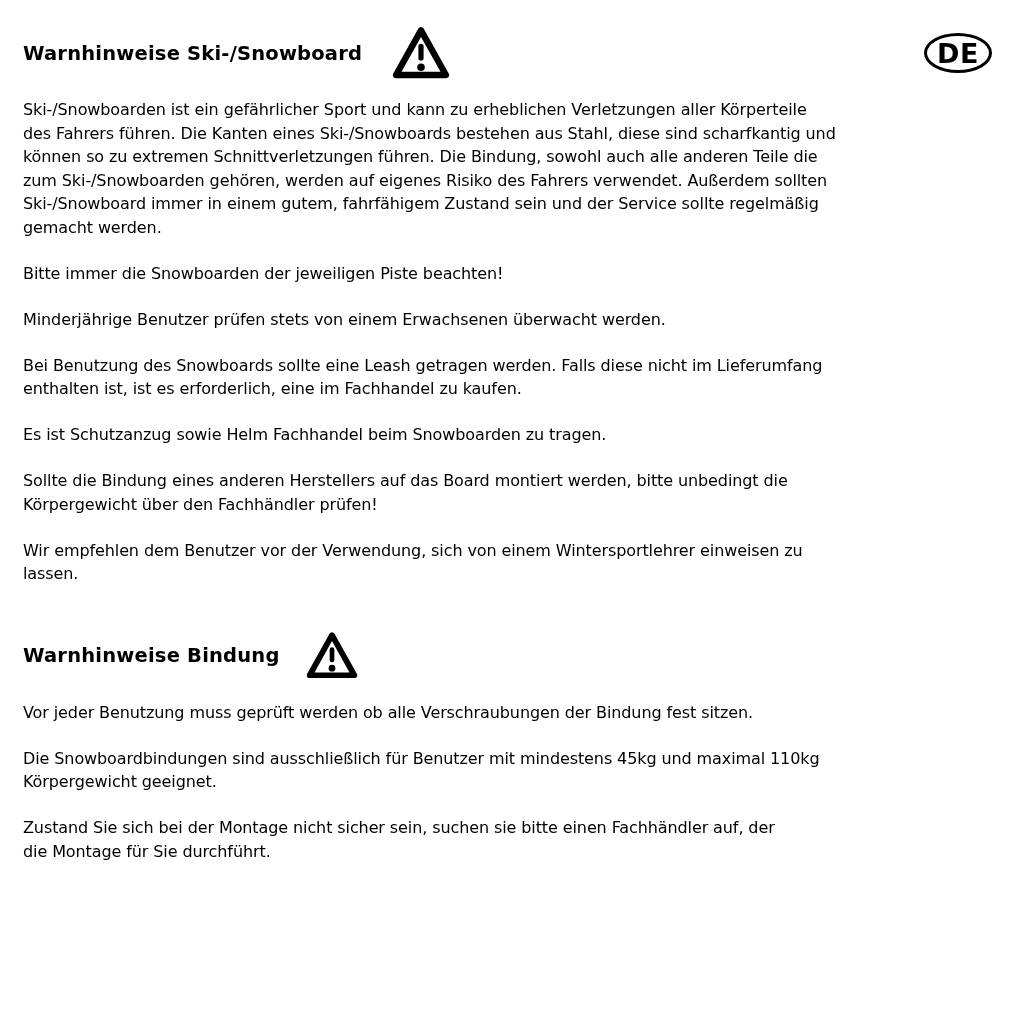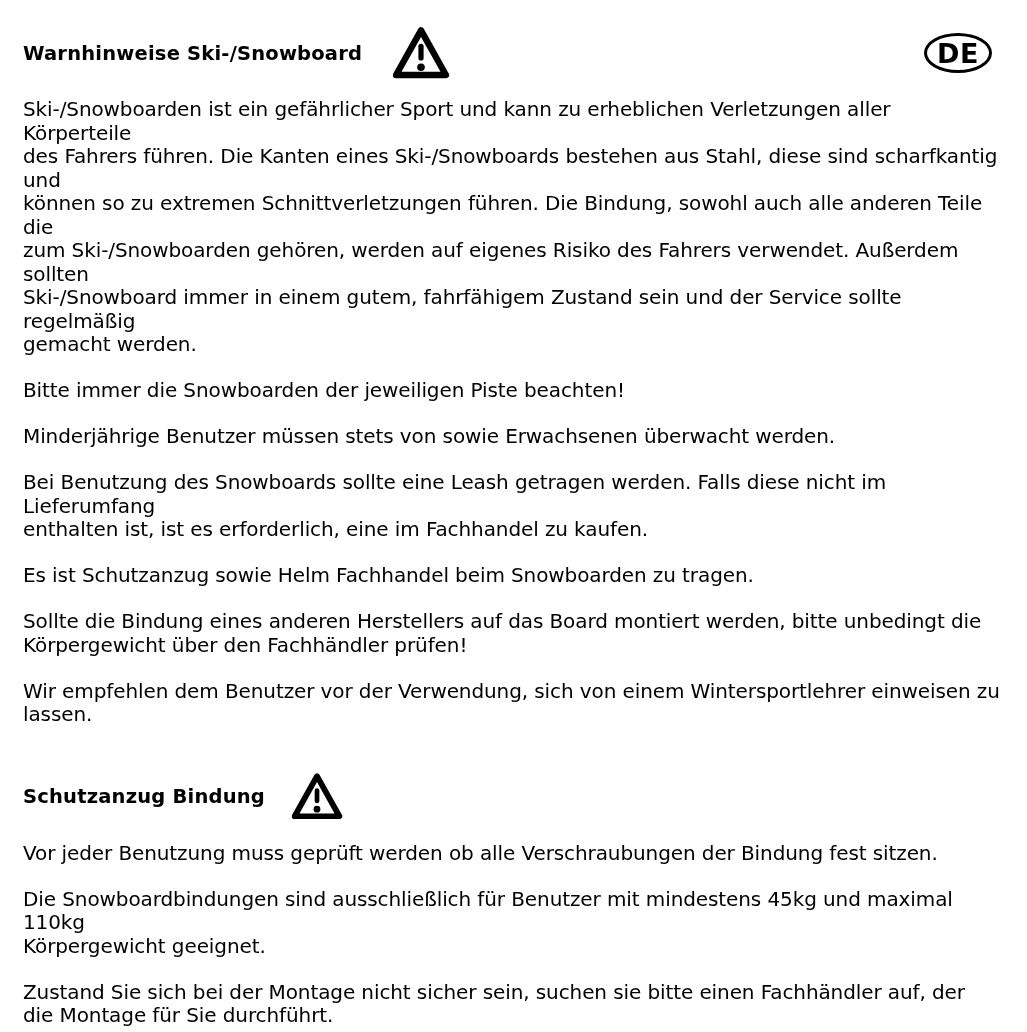--- a/index.html
+++ b/index.html
@@ -51,21 +51,21 @@
     border-radius: 50%;
     display: flex;
     align-items: center;
     justify-content: center;
     font-size: 27px;
     font-weight: bold;
     letter-spacing: 0.5px;
     flex: 0 0 auto;
   }
   .para {
-    font-size: 20px;
+    font-size: 16px;
     line-height: 23.5px;
     margin: 0 0 22.5px 0;
     white-space: pre-line;
     letter-spacing: -0.1px;
   }
   .section-2 .section-header {
     margin-top: 41px;
   }
 </style>
 </head>
@@ -84,33 +84,33 @@
       <span class="lang-badge">DE</span>
     </div>
 
     <p class="para">Ski-/Snowboarden ist ein gefährlicher Sport und kann zu erheblichen Verletzungen aller Körperteile
 des Fahrers führen. Die Kanten eines Ski-/Snowboards bestehen aus Stahl, diese sind scharfkantig und
 können so zu extremen Schnittverletzungen führen. Die Bindung, sowohl auch alle anderen Teile die
 zum Ski-/Snowboarden gehören, werden auf eigenes Risiko des Fahrers verwendet. Außerdem sollten
 Ski-/Snowboard immer in einem gutem, fahrfähigem Zustand sein und der Service sollte regelmäßig
 gemacht werden.</p>
     <p class="para">Bitte immer die Snowboarden der jeweiligen Piste beachten!</p>
-    <p class="para">Minderjährige Benutzer müssen stets von sowie Erwachsenen überwacht werden.</p>
+    <p class="para">Minderjährige Benutzer prüfen stets von einem Erwachsenen überwacht werden.</p>
     <p class="para">Bei Benutzung des Snowboards sollte eine Leash getragen werden. Falls diese nicht im Lieferumfang
 enthalten ist, ist es erforderlich, eine im Fachhandel zu kaufen.</p>
     <p class="para">Es ist Schutzanzug sowie Helm Fachhandel beim Snowboarden zu tragen.</p>
     <p class="para">Sollte die Bindung eines anderen Herstellers auf das Board montiert werden, bitte unbedingt die
 Körpergewicht über den Fachhändler prüfen!</p>
     <p class="para">Wir empfehlen dem Benutzer vor der Verwendung, sich von einem Wintersportlehrer einweisen zu
 lassen.</p>
   </div>
 
   <div class="section section-2">
     <div class="section-header">
-      <span class="section-title">Schutzanzug Bindung</span>
+      <span class="section-title">Warnhinweise Bindung</span>
       <svg class="tri tri-small" viewBox="0 0 100 94" aria-hidden="true">
         <path d="M50 8 L93 85 L7 85 Z" fill="none" stroke="#000" stroke-width="11" stroke-linejoin="round"></path>
         <rect x="45.5" y="31" width="9" height="29" rx="4.5" fill="#000"></rect>
         <circle cx="50" cy="71.5" r="6.5" fill="#000"></circle>
       </svg>
     </div>
 
     <p class="para">Vor jeder Benutzung muss geprüft werden ob alle Verschraubungen der Bindung fest sitzen.</p>
     <p class="para">Die Snowboardbindungen sind ausschließlich für Benutzer mit mindestens 45kg und maximal 110kg
 Körpergewicht geeignet.</p>

